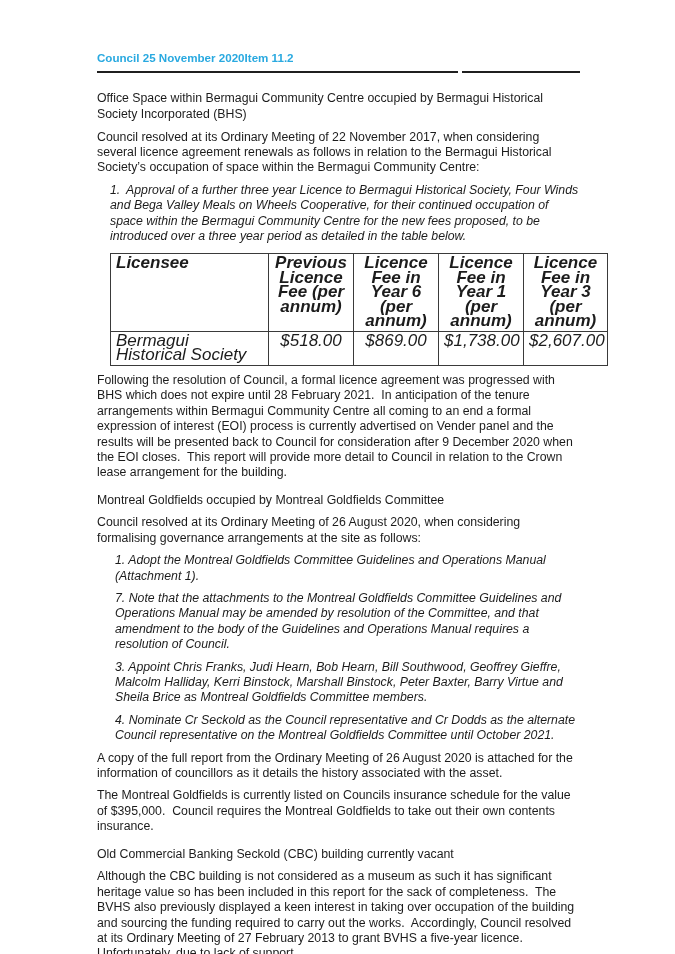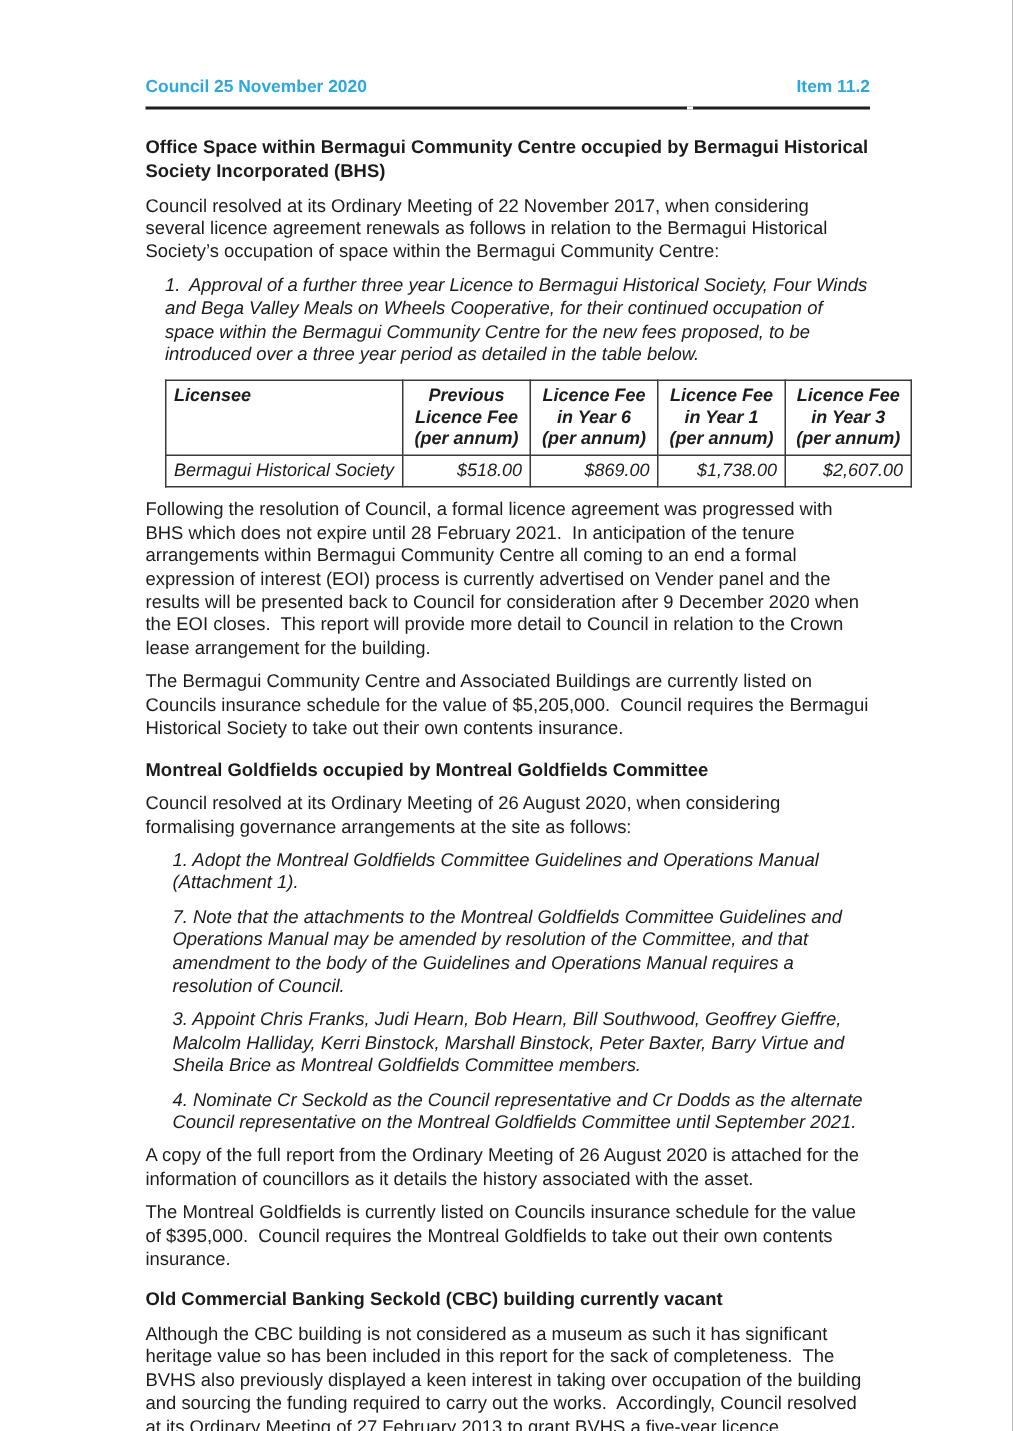--- a/index.html
+++ b/index.html
@@ -9,54 +9,54 @@
     background:#ffffff;
     margin:0 auto;
     padding:50px 95px 0 97px;
     overflow:hidden;
     font-family:"Liberation Sans","DejaVu Sans",sans-serif;
     font-size:12.3px;
     line-height:15.4px;
     color:#1c1c1c;
   }
   .doc-header {
-    display:flex; justify-content:space-between; align-items:baseline;
+    display:flex; justify-content:flex-start; align-items:baseline;
     font-weight:bold; font-size:11.6px;
     color:#29a9e0;
   }
   .header-rule {
     position:relative; height:2px; background:#1f1f1f; margin-top:6px;
   }
   .header-rule .rule-gap {
     position:absolute; left:361px; top:0; width:4px; height:2px; background:#ffffff;
   }
-  .h-bold { font-weight:bold; margin-top:18px; line-height:15.6px; }
+  .h-bold { font-weight:normal; margin-top:18px; line-height:15.6px; }
   .h-bold.tight { margin-top:12px; }
   .p { margin-top:7px; white-space:pre-wrap; }
   .list-item { margin-top:7px; font-style:italic; }
   .li-1 { margin-left:13px; }
   .li-n { margin-left:18px; white-space:pre-wrap; }
   .num { display:inline-block; width:16px; font-style:italic; }
   .fee-table {
     margin:9px 0 2px 13px;
     border-collapse:collapse;
     width:497px;
     table-layout:fixed;
-    font-size:12px;
+    font-size:17px;
     line-height:14.5px;
     font-style:italic;
   }
   .fee-table td, .fee-table th {
     border:1px solid #3a3a3a;
     padding:2px 5px;
     vertical-align:top;
   }
   .fee-table th { font-weight:bold; text-align:center; height:50px; }
   .fee-table th.first { text-align:left; }
-  .fee-table td { text-align:right; height:21px; }
+  .fee-table td { text-align:center; height:21px; }
   .fee-table td.first { text-align:left; }
   .col-licensee { width:158px; }
   .col-fee { width:85px; }
   .col-fee-last { width:84px; }
   .bold-inline { font-weight:normal; }
 </style>
 </head>
 <body>
 
 <div class="page">
@@ -98,30 +98,29 @@
       <td>$518.00</td>
       <td>$869.00</td>
       <td>$1,738.00</td>
       <td>$2,607.00</td>
     </tr>
   </tbody>
     </table>
 
   <div class="p"><span>Following the resolution of Council, a formal licence agreement was progressed with BHS which does not expire until 28 February 2021.  In anticipation of the tenure arrangements within Bermagui Community Centre all coming to an end a formal expression of interest </span><span class="bold-inline">(EOI)</span><span> process is currently advertised on Vender panel and the results will be presented back to Council for consideration after 9 December 2020 when the EOI closes.  This report will provide more detail to Council in relation to the Crown lease arrangement for the building.</span></div>
 
-  <div class="p">The Bermagui Community Centre and Associated Buildings are currently listed on Councils insurance schedule for the value of $5,205,000.  Council requires the Bermagui Historical Society to take out their own contents insurance.</div>
 
   <div class="h-bold tight">Montreal Goldfields occupied by Montreal Goldfields Committee</div>
 
   <div class="p">Council resolved at its Ordinary Meeting of 26 August 2020, when considering formalising governance arrangements at the site as follows:</div>
 
   <div class="list-item li-n">1. Adopt the Montreal Goldfields Committee Guidelines and Operations Manual (Attachment 1).</div>
   <div class="list-item li-n">7. Note that the attachments to the Montreal Goldfields Committee Guidelines and Operations Manual may be amended by resolution of the Committee, and that amendment to the body of the Guidelines and Operations Manual requires a resolution of Council.</div>
   <div class="list-item li-n">3. Appoint Chris Franks, Judi Hearn, Bob Hearn, Bill Southwood, Geoffrey Gieffre, Malcolm Halliday, Kerri Binstock, Marshall Binstock, Peter Baxter, Barry Virtue and Sheila Brice as Montreal Goldfields Committee members.</div>
-  <div class="list-item li-n">4. Nominate Cr Seckold as the Council representative and Cr Dodds as the alternate Council representative on the Montreal Goldfields Committee until September 2021.</div>
+  <div class="list-item li-n">4. Nominate Cr Seckold as the Council representative and Cr Dodds as the alternate Council representative on the Montreal Goldfields Committee until October 2021.</div>
 
   <div class="p">A copy of the full report from the Ordinary Meeting of 26 August 2020 is attached for the information of councillors as it details the history associated with the asset.</div>
 
   <div class="p">The Montreal Goldfields is currently listed on Councils insurance schedule for the value of $395,000.  Council requires the Montreal Goldfields to take out their own contents insurance.</div>
 
   <div class="h-bold tight">Old Commercial Banking Seckold (CBC) building currently vacant</div>
 
   <div class="p">Although the CBC building is not considered as a museum as such it has significant heritage value so has been included in this report for the sack of completeness.  The BVHS also previously displayed a keen interest in taking over occupation of the building and sourcing the funding required to carry out the works.  Accordingly, Council resolved at its Ordinary Meeting of 27 February 2013 to grant BVHS a five-year licence.  Unfortunately, due to lack of support</div>
 
 </div>

